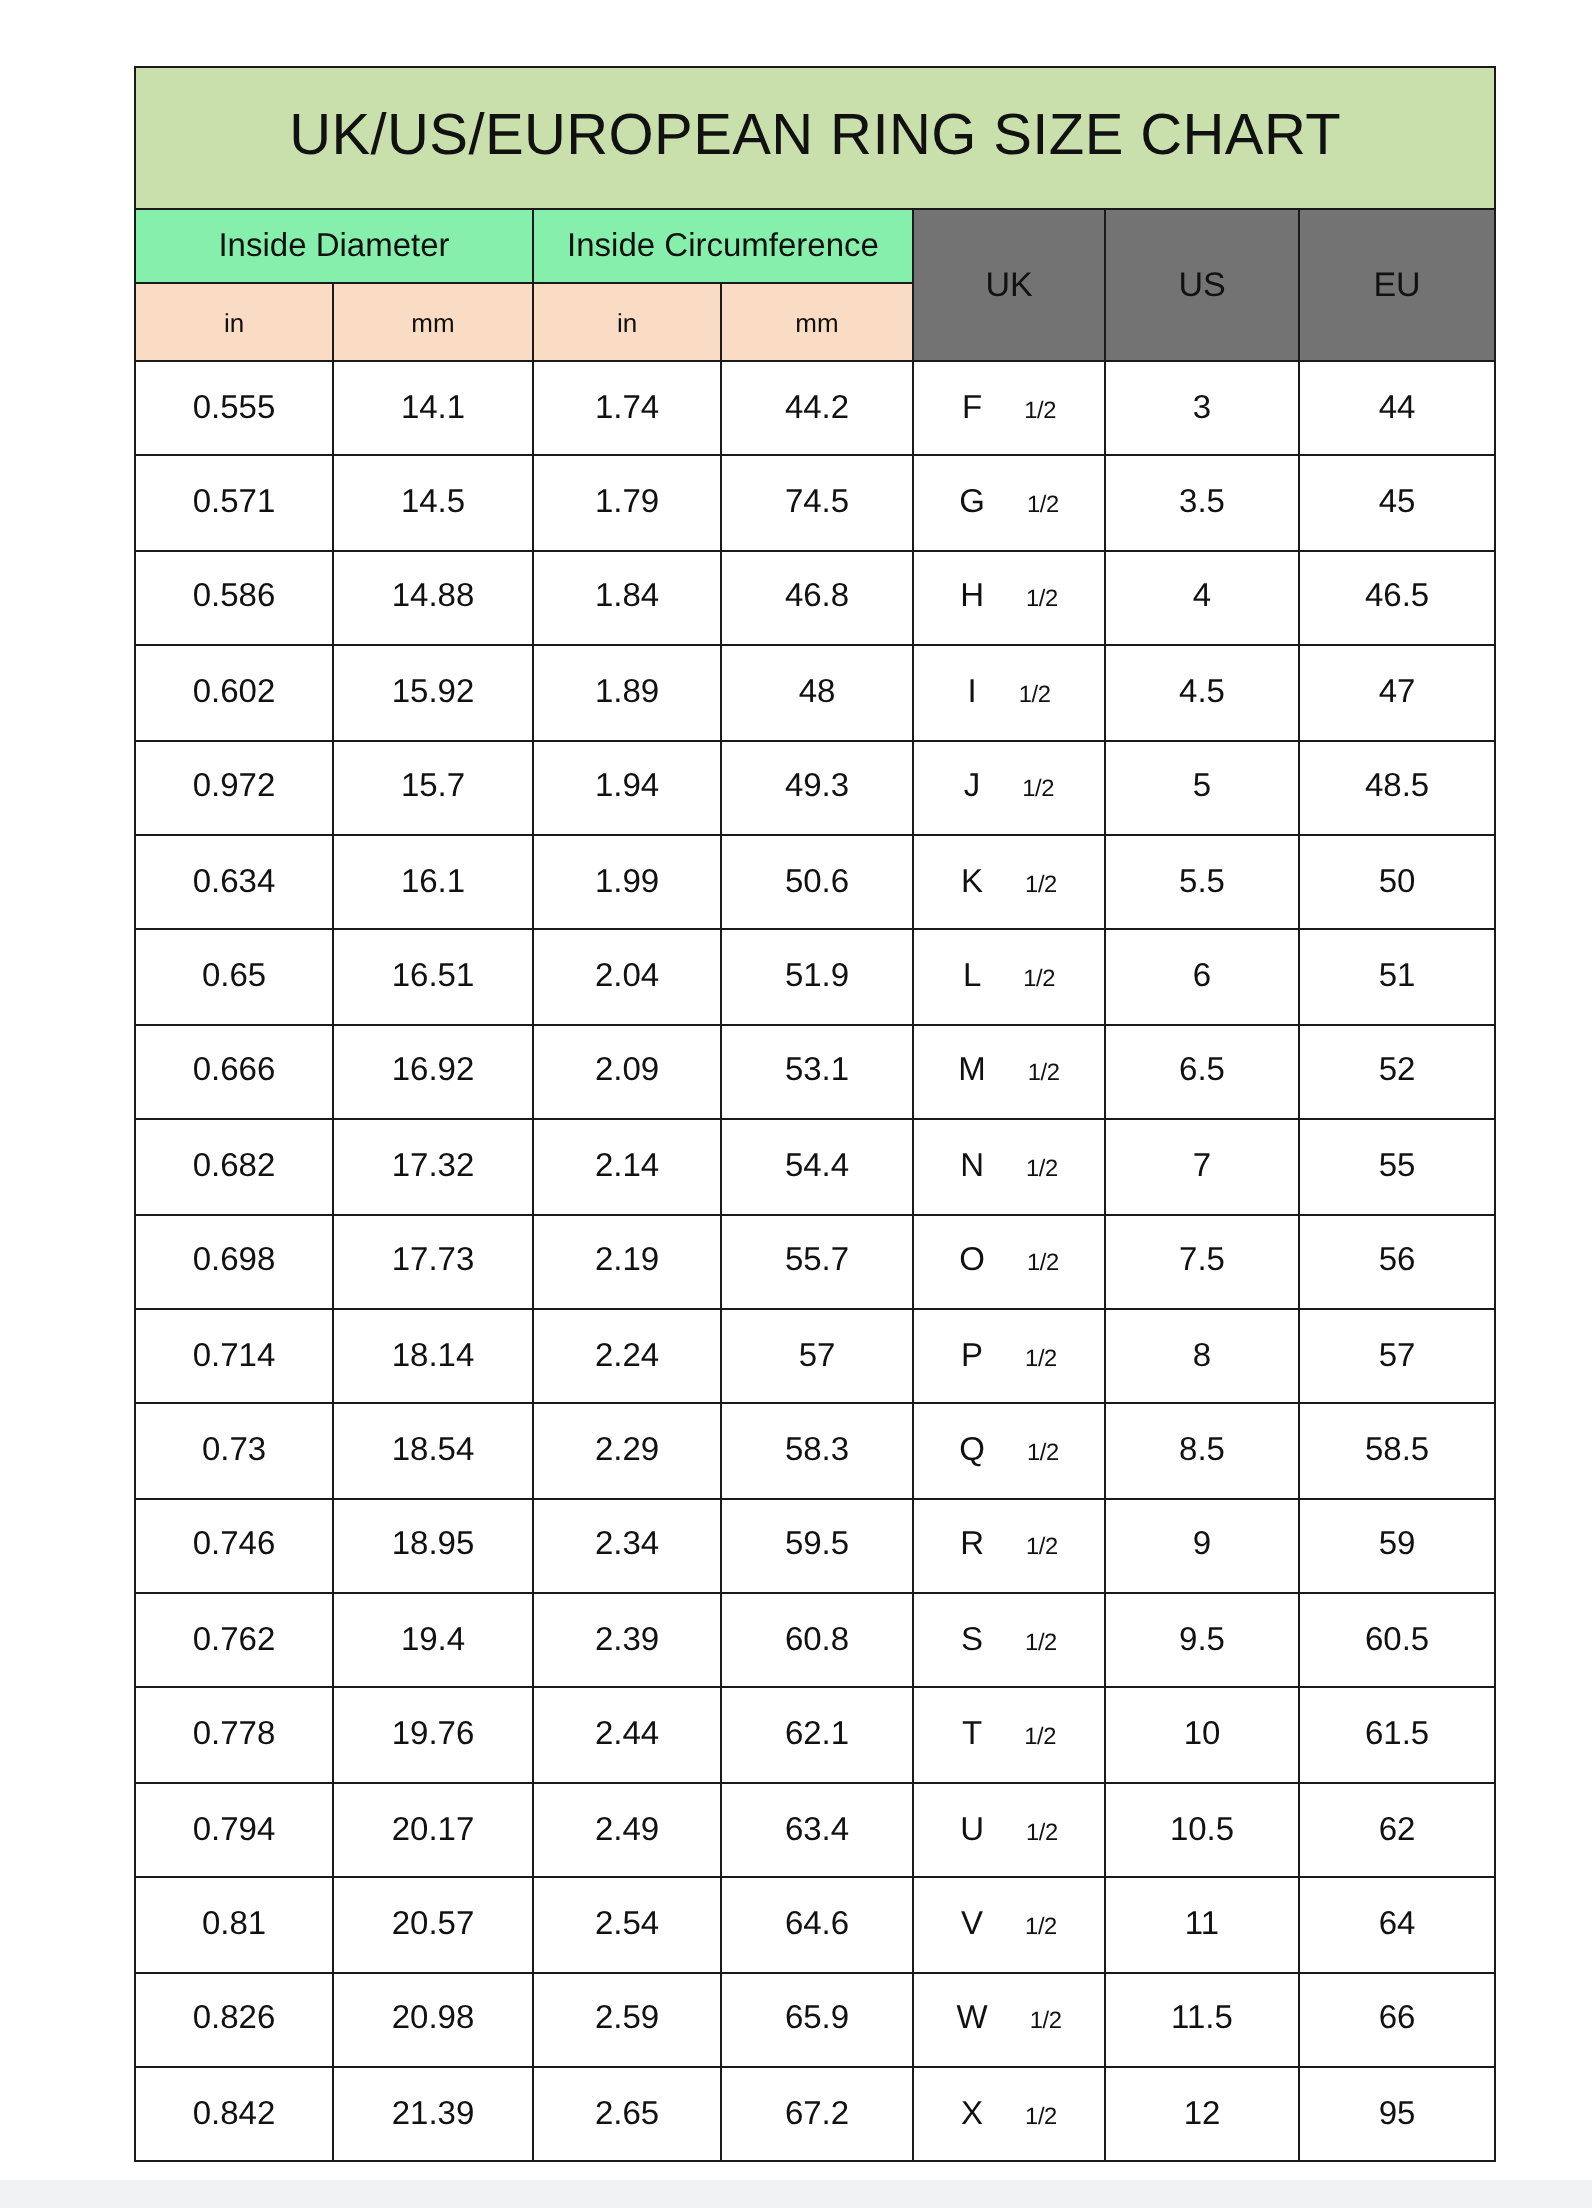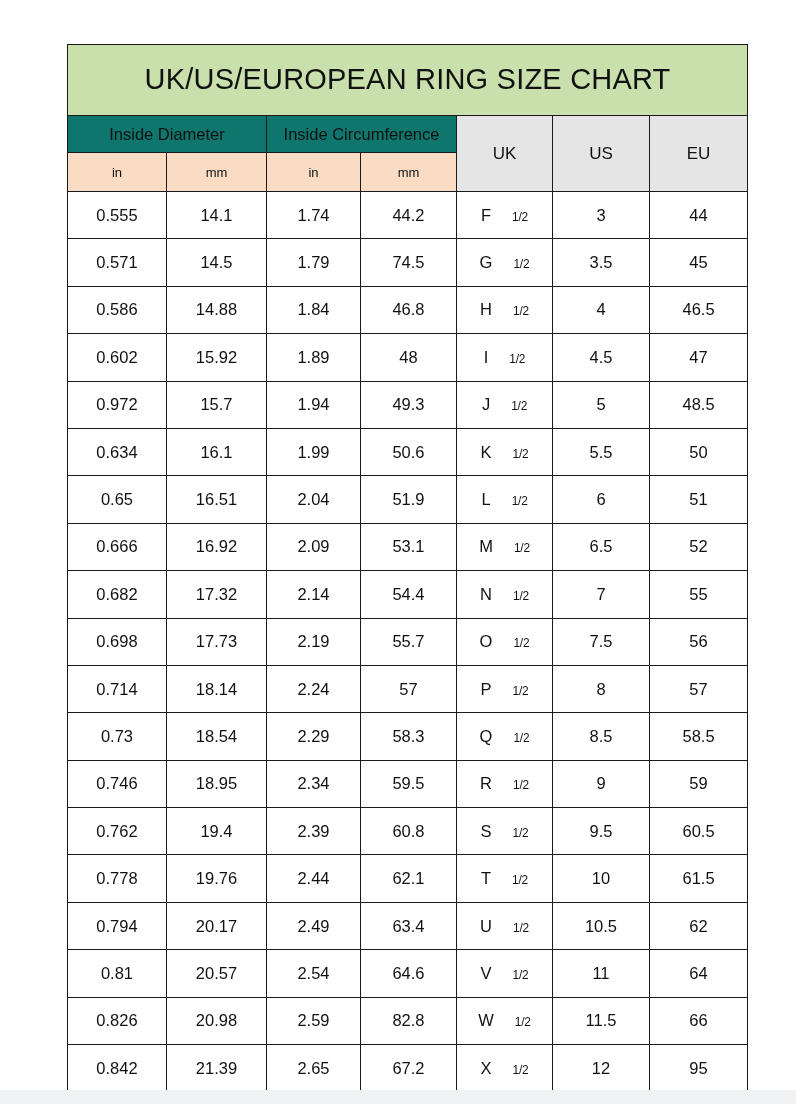--- a/index.html
+++ b/index.html
@@ -29,21 +29,21 @@
     left: 0;
     top: 1090px;
     width: 796px;
     height: 14px;
     background: #f1f2f4;
   }
 
   #chart-wrap {
     position: absolute;
     left: 67px;
-    top: 44px;
+    top: 33px;
     width: 680px;
   }
 
   table.ring-table {
     border-collapse: collapse;
     table-layout: fixed;
     width: 680px;
     background: #ffffff;
   }
 
@@ -69,33 +69,33 @@
   .title-cell {
     background: #c9e0ac;
     height: 70px;
     font-size: 29px;
     letter-spacing: 0.2px;
     line-height: 1.1;
     color: #111111;
   }
 
   .grp-head {
-    background: #0f766e;
+    background: #86efac;
     height: 36px;
     font-size: 16.5px;
   }
 
   .sub-head {
     background: #fadcc4;
     height: 38px;
     font-size: 13px;
   }
 
   .side-head {
-    background: #e5e5e5;
+    background: #737373;
     font-size: 17px;
   }
 
   .data-cell {
     height: 46.4px;
     font-size: 16.5px;
     background: #ffffff;
   }
 
   .uk-val {
@@ -292,21 +292,21 @@
             <td class="data-cell">2.54</td>
             <td class="data-cell">64.6</td>
             <td class="data-cell"><span class="uk-val"><span>V</span><span class="frac">1/2</span></span></td>
             <td class="data-cell">11</td>
             <td class="data-cell">64</td>
           </tr>
           <tr>
             <td class="data-cell">0.826</td>
             <td class="data-cell">20.98</td>
             <td class="data-cell">2.59</td>
-            <td class="data-cell">82.8</td>
+            <td class="data-cell">65.9</td>
             <td class="data-cell"><span class="uk-val"><span>W</span><span class="frac">1/2</span></span></td>
             <td class="data-cell">11.5</td>
             <td class="data-cell">66</td>
           </tr>
           <tr>
             <td class="data-cell">0.842</td>
             <td class="data-cell">21.39</td>
             <td class="data-cell">2.65</td>
             <td class="data-cell">67.2</td>
             <td class="data-cell"><span class="uk-val"><span>X</span><span class="frac">1/2</span></span></td>

